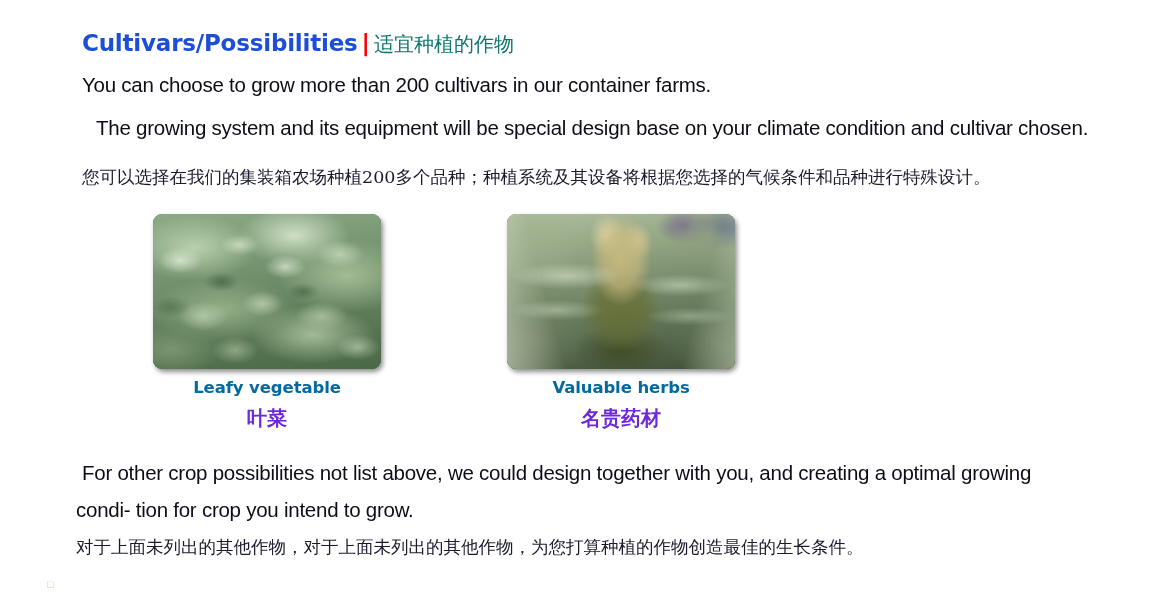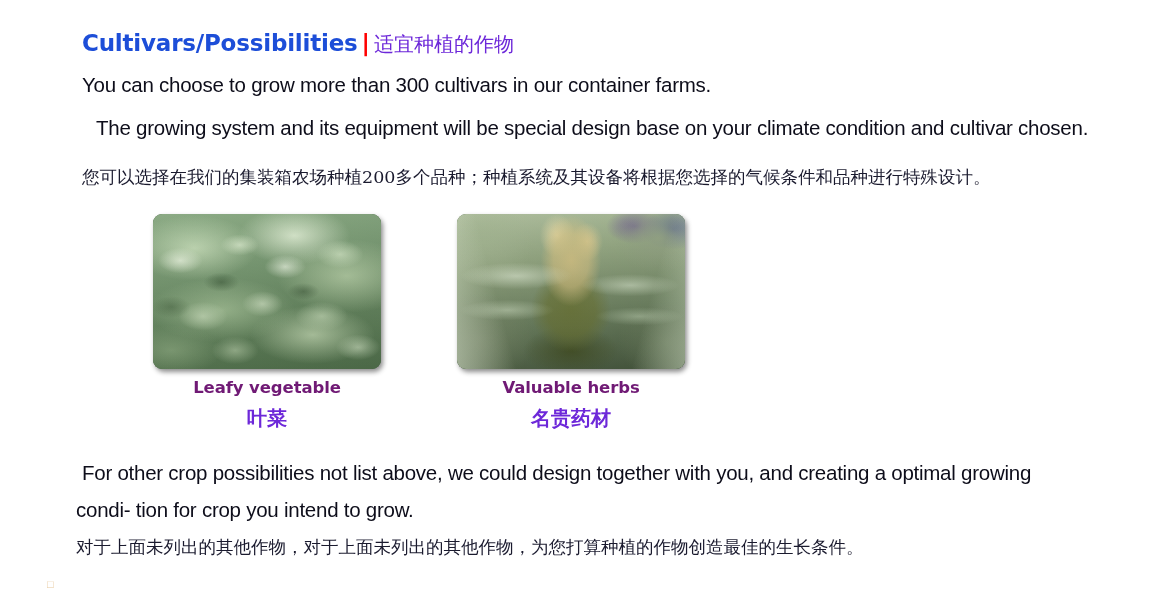--- a/index.html
+++ b/index.html
@@ -34,21 +34,21 @@
     font-family: "DejaVu Sans", sans-serif;
     font-size: 23px;
     font-weight: bold;
     color: #FF0000;
     padding: 0 4px;
   }
   .heading-cn {
     font-family: "DejaVu Sans", sans-serif;
     font-size: 20px;
     font-weight: normal;
-    color: #6d28d9;
+    color: #0f766e;
   }
 
   
   .line {
     position: absolute;
     white-space: nowrap;
   }
   .en-line {
     font-family: "Liberation Sans", sans-serif;
     font-size: 20.5px;
@@ -77,21 +77,21 @@
     top: 214px;
     width: 1151px;
     height: 220px;
   }
   .card {
     position: absolute;
     width: 228px;
     text-align: center;
   }
   #card-0 { left: 153px; }
-  #card-1 { left: 436px; padding-left: 21px; }
+  #card-1 { left: 486px; padding-left: 21px; }
   #card-2 { left: 767px; }
 
   .photo {
     width: 228px;
     height: 155px;
     border-radius: 9px;
     box-shadow: 2px 3px 5px rgba(0,0,0,0.45);
     overflow: hidden;
     position: relative;
     background: #3d5a3a;
@@ -210,21 +210,21 @@
         rgba(120,130,135,0) 31px),
       linear-gradient(to bottom, rgba(255,255,255,.06), rgba(0,0,0,.22));
   }
 
   
   .caption-en {
     margin-top: 9px;
     font-family: "DejaVu Sans", sans-serif;
     font-size: 16.5px;
     font-weight: bold;
-    color: #701a75;
+    color: #0369a1;
     letter-spacing: -0.1px;
     white-space: nowrap;
   }
   .caption-cn {
     margin-top: 8px;
     font-family: "DejaVu Sans", sans-serif;
     font-size: 20px;
     font-weight: bold;
     color: #6d28d9;
     white-space: nowrap;
@@ -241,21 +241,21 @@
     user-select: none;
   }
 </style>
 </head>
 <body>
 
 <div class="heading">
   <span class="heading-en">Cultivars/Possibilities</span><span class="heading-sep">|</span><span class="heading-cn">适宜种植的作物</span>
 </div>
 
-<div class="line en-line" id="intro-line-1">You can choose to grow more than 300 cultivars in our container farms.</div>
+<div class="line en-line" id="intro-line-1">You can choose to grow more than 200 cultivars in our container farms.</div>
 <div class="line en-line" id="intro-line-2">The growing system and its equipment will be special design base on your climate condition and cultivar chosen.</div>
 <div class="line cn-line" id="intro-line-cn">您可以选择在我们的集装箱农场种植200多个品种；种植系统及其设备将根据您选择的气候条件和品种进行特殊设计。</div>
 
 <div class="cards">
 
   <div class="card" id="card-0">
     <div class="photo photo-leafy">
       <div class="layer base"></div>
       <div class="layer leaves"></div>
       <div class="layer shade"></div>

